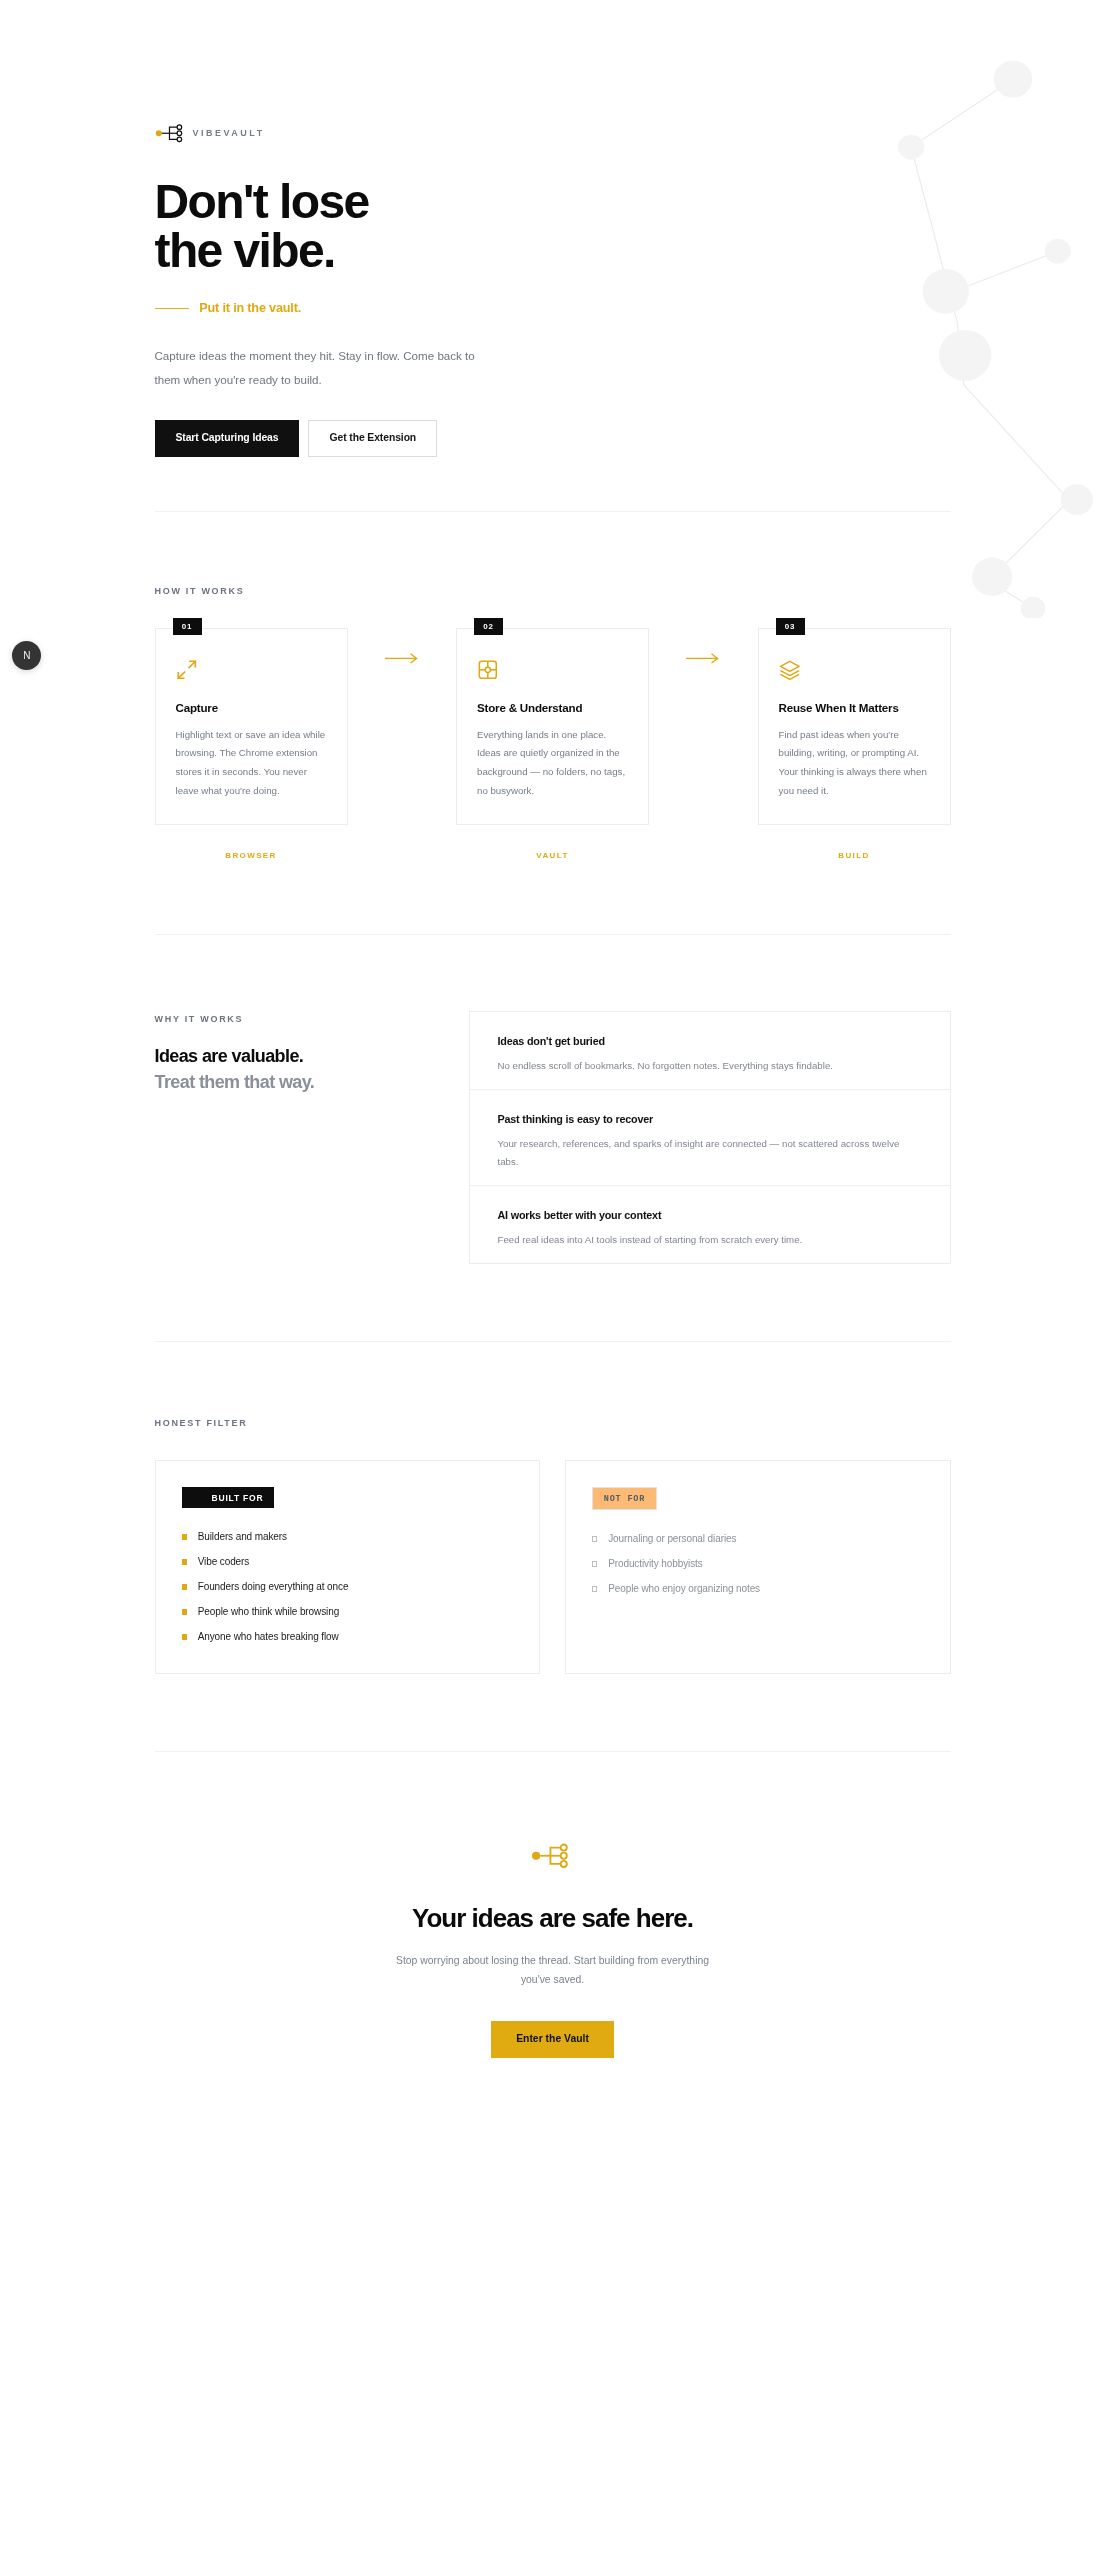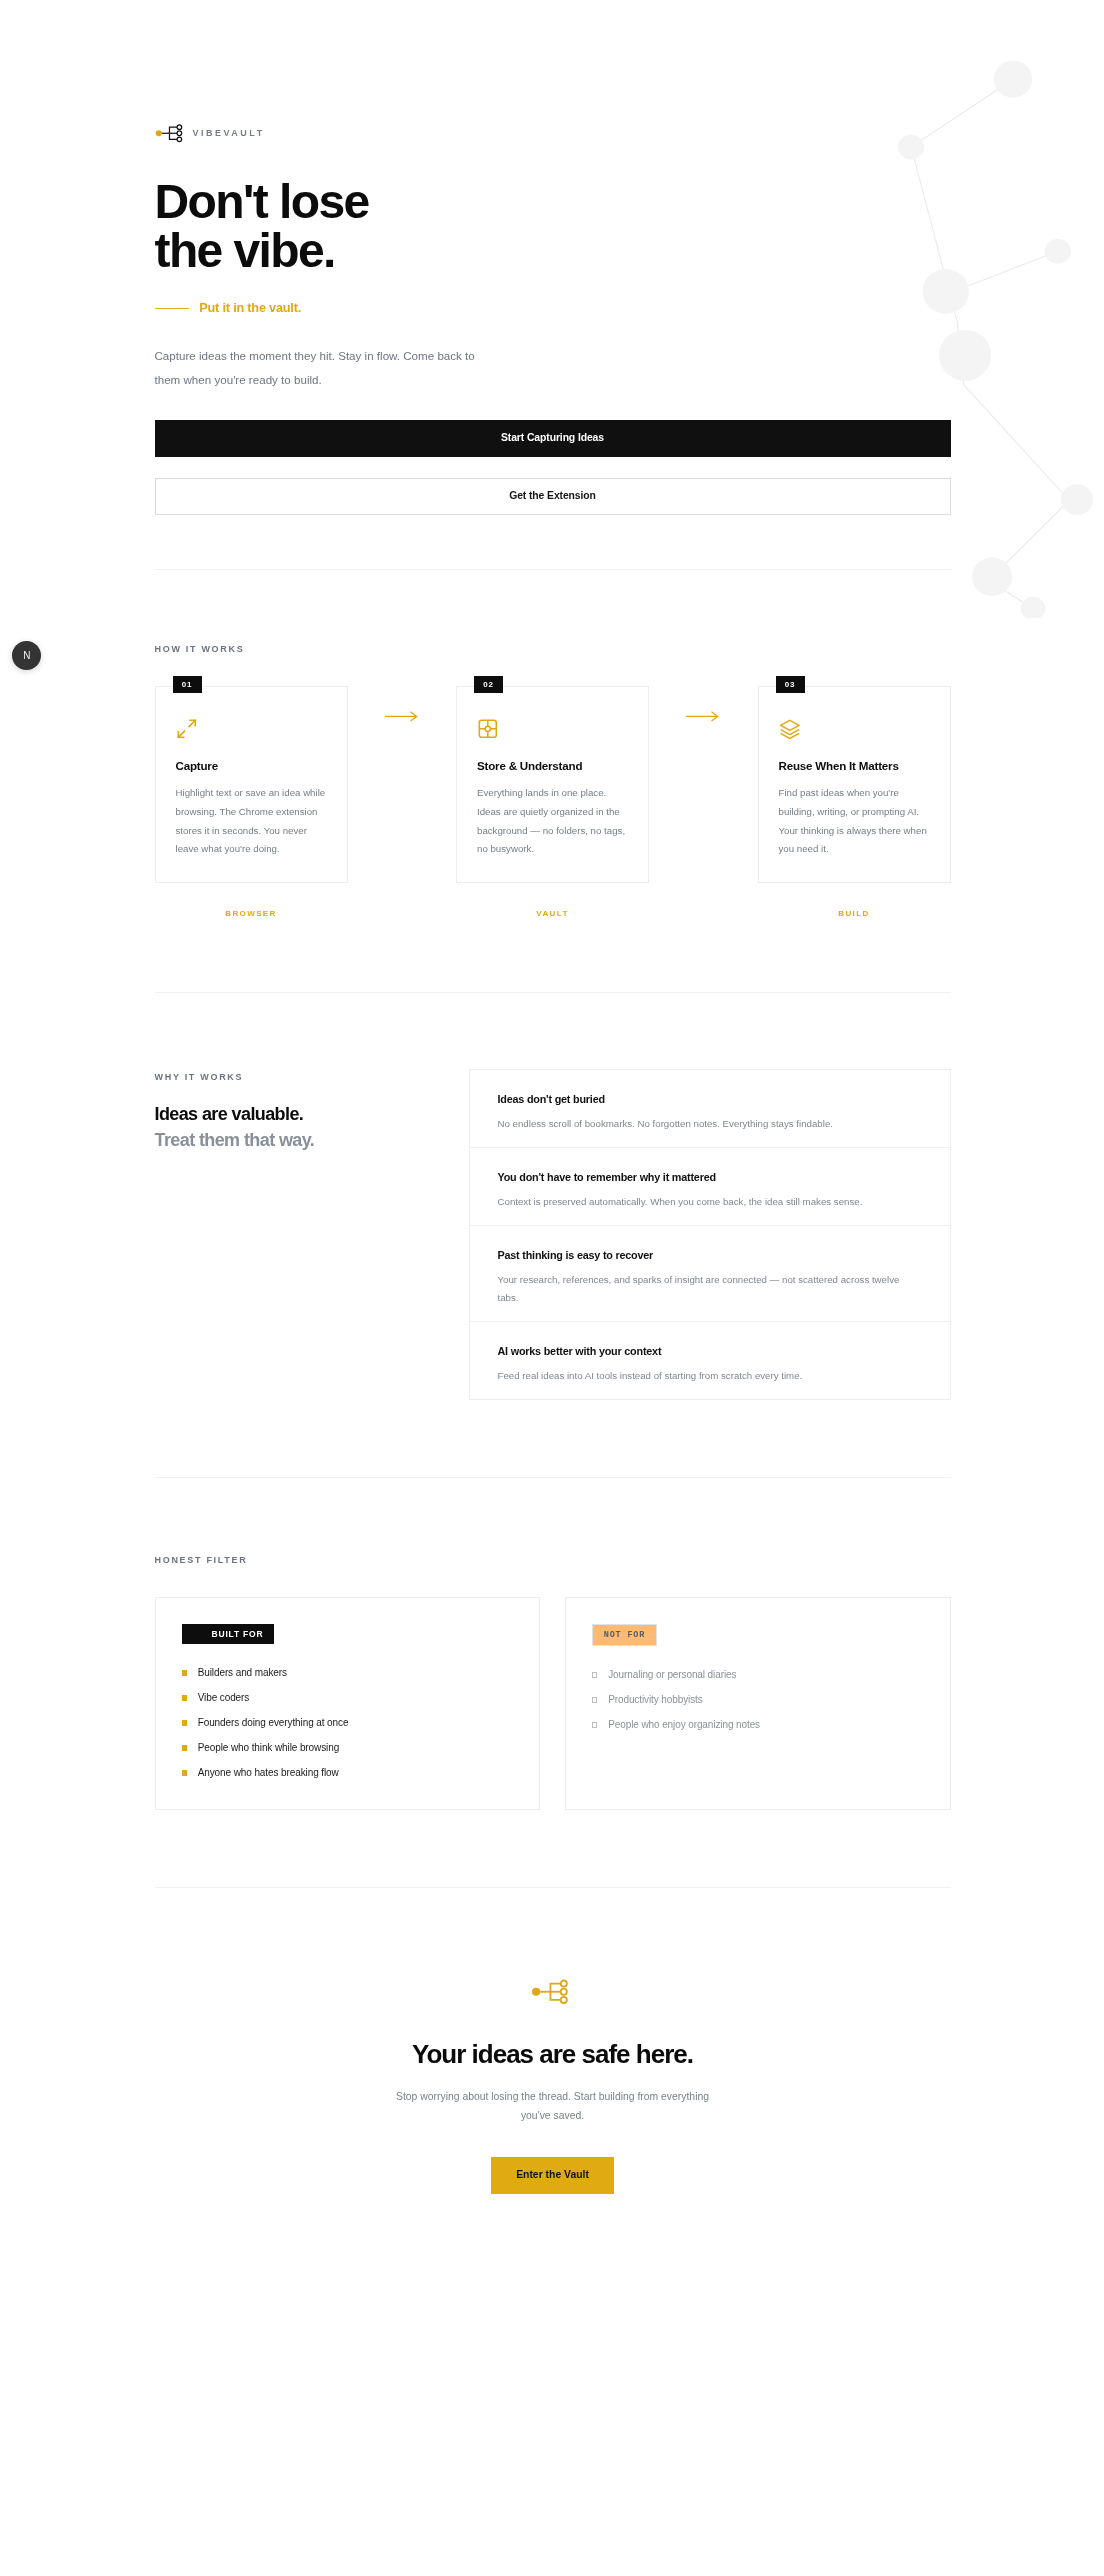--- a/index.html
+++ b/index.html
@@ -85,21 +85,21 @@
     font-size: 12.7px;
     letter-spacing: -0.2px;
   }
   .hero-sub {
     font-size: 11.6px;
     line-height: 2.0;
     color: #6e7681;
     max-width: 332px;
     margin-bottom: 29px;
   }
-  .hero-actions { display: flex; gap: 21px; flex-direction: column; }
+  .hero-actions { display: flex; gap: 9px; }
   .btn {
     font-size: 10.4px;
     font-weight: 700;
     letter-spacing: -0.1px;
     padding: 12.4px 20px;
     border: 0.8px solid transparent;
     cursor: pointer;
     line-height: 1;
     font-family: "Liberation Sans", sans-serif;
   }
@@ -425,24 +425,20 @@
         <span class="l2">Treat them that way.</span>
       </div>
     </div>
 
     <div class="why-right">
       <div class="reason">
         <div class="reason-title">Ideas don't get buried</div>
         <div class="reason-body">No endless scroll of bookmarks. No forgotten notes. Everything stays findable.</div>
       </div>
       <div class="reason">
-        <div class="reason-title">You don't have to remember why it mattered</div>
-        <div class="reason-body">Context is preserved automatically. When you come back, the idea still makes sense.</div>
-      </div>
-      <div class="reason">
         <div class="reason-title">Past thinking is easy to recover</div>
         <div class="reason-body">Your research, references, and sparks of insight are connected — not scattered across twelve tabs.</div>
       </div>
       <div class="reason">
         <div class="reason-title">AI works better with your context</div>
         <div class="reason-body">Feed real ideas into AI tools instead of starting from scratch every time.</div>
       </div>
     </div>
 
   </section>

